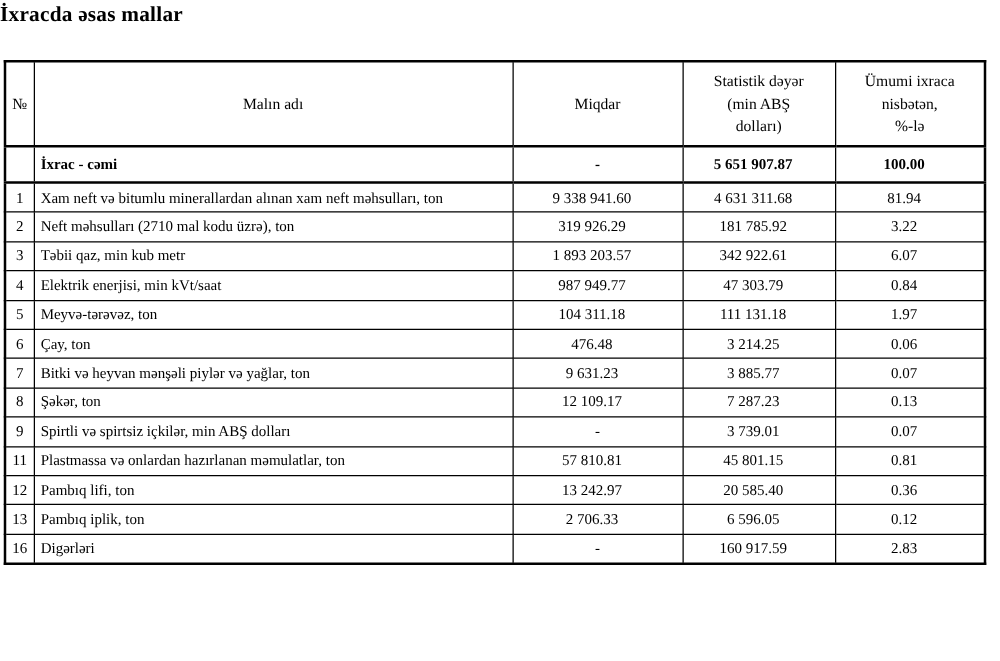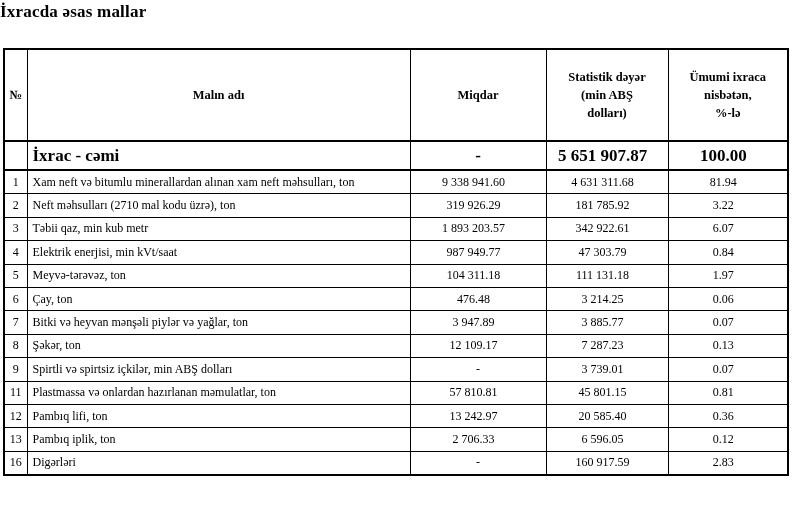--- a/index.html
+++ b/index.html
@@ -39,32 +39,32 @@
   .export-table col.c-share { width: 120px; }
 
   .export-table th, .export-table td {
     border: 1px solid #000;
     overflow: hidden;
     padding: 0;
   }
   .export-table thead th {
     height: 58px;
     font-size: 12.5px;
-    font-weight: bold;
+    font-weight: normal;
     text-align: center;
     vertical-align: middle;
     white-space: pre-line;
     line-height: 1.45;
     border-bottom: 2px solid #000;
-    padding: 16px 4px;
+    padding: 4px 4px;
   }
   .export-table tr.total-row td {
     height: 27px;
     font-weight: bold;
-    font-size: 17px;
+    font-size: 12px;
     border-bottom: 2px solid #000;
   }
   .export-table tbody td {
     height: 22.4px;
     font-size: 12px;
     vertical-align: middle;
   }
   .export-table td.no   { text-align: center; }
   .export-table td.name { text-align: left;  padding-left: 5px; padding-right: 3px; }
   .export-table td.num  { text-align: center; padding-right: 9px; }
@@ -142,21 +142,21 @@
       <tr>
     <td class="no">6</td>
     <td class="name">Çay, ton</td>
     <td class="num">476.48</td>
     <td class="num">3 214.25</td>
     <td class="num">0.06</td>
   </tr>
       <tr>
     <td class="no">7</td>
     <td class="name">Bitki və heyvan mənşəli piylər və yağlar, ton</td>
-    <td class="num">3 947.89</td>
+    <td class="num">9 631.23</td>
     <td class="num">3 885.77</td>
     <td class="num">0.07</td>
   </tr>
       <tr>
     <td class="no">8</td>
     <td class="name">Şəkər, ton</td>
     <td class="num">12 109.17</td>
     <td class="num">7 287.23</td>
     <td class="num">0.13</td>
   </tr>

